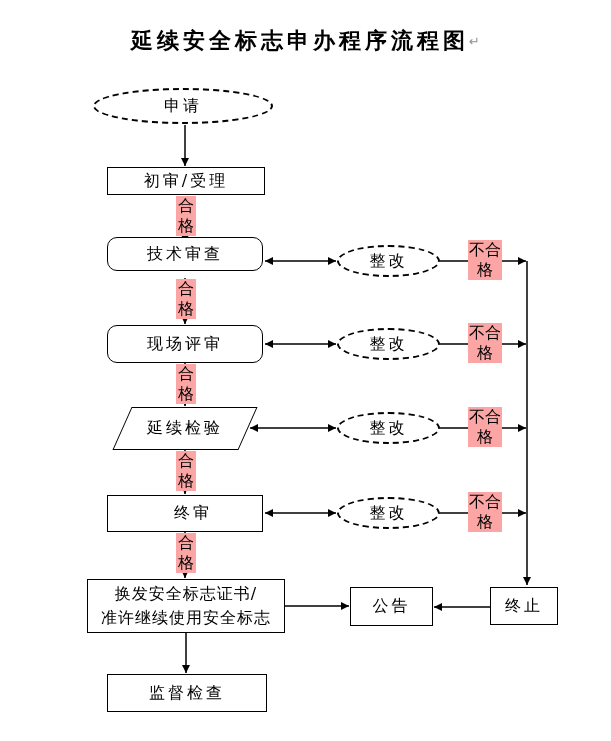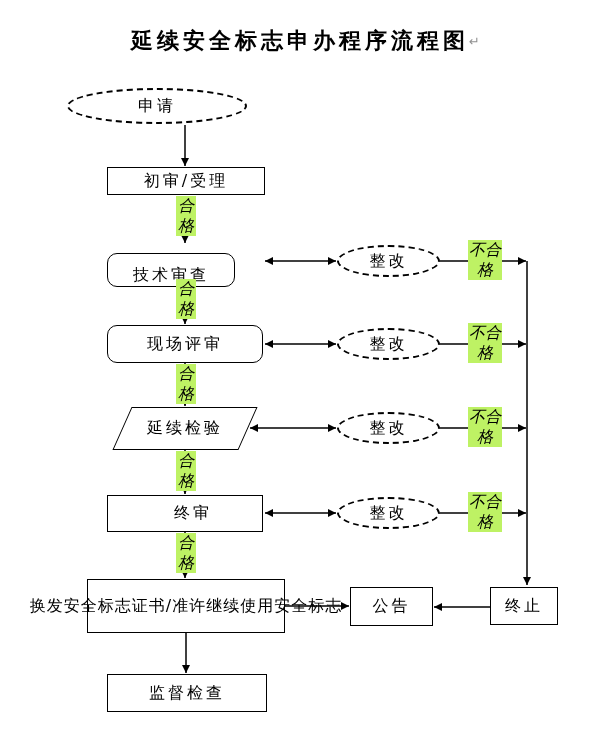--- a/index.html
+++ b/index.html
@@ -16,31 +16,31 @@
   svg.connectors{position:absolute;left:0;top:0;z-index:1;}
   .node{
     position:absolute;z-index:2;display:flex;align-items:center;justify-content:center;
     background:#ffffff;border:1px solid #000;font-size:16px;letter-spacing:3px;
     box-sizing:border-box;text-align:center;white-space:nowrap;
   }
   .ellipse{border-radius:50%;border:2px dashed #000;}
   .rounded{border-radius:10px;}
   .para{transform:skewX(-24deg);}
   .unskew{transform:skewX(24deg);display:inline-block;}
-  .twoline{flex-direction:row;white-space:nowrap;letter-spacing:1px;line-height:24px;}
+  .twoline{flex-direction:column;white-space:nowrap;letter-spacing:1px;line-height:24px;}
   .vlabel{
-    position:absolute;z-index:3;background:#bef264;font-size:16px;line-height:20px;
-    text-align:center;word-break:break-all;letter-spacing:0;font-style:italic;
+    position:absolute;z-index:3;background:#fca5a5;font-size:16px;line-height:20px;
+    text-align:center;word-break:break-all;letter-spacing:0;
   }
   .pass{width:20px;left:176px;}
   .fail{width:34px;left:468px;}
   
-  #n-apply{left:67px;top:88px;width:180px;height:36px;}
+  #n-apply{left:93px;top:88px;width:180px;height:36px;}
   #n-initial{left:107px;top:167px;width:158px;height:28px;}
-  #n-technical{left:107px;top:253px;width:128px;height:34px;align-items:flex-end;}
+  #n-technical{left:107px;top:237px;width:156px;height:34px;}
   #n-site{left:107px;top:325px;width:156px;height:38px;}
   #n-renewal{left:122px;top:407px;width:126px;height:43px;}
   #n-final{left:107px;top:495px;width:156px;height:37px;padding-left:16px;}
   #n-reissue{left:87px;top:579px;width:198px;height:54px;}
   #n-announcement{left:350px;top:587px;width:83px;height:39px;}
   #n-termination{left:490px;top:587px;width:68px;height:38px;}
   #n-supervision{left:107px;top:674px;width:160px;height:38px;}
   #n-rectify-0{left:337px;top:245px;width:103px;height:32px;}
   #n-rectify-1{left:337px;top:328px;width:103px;height:32px;}
   #n-rectify-2{left:337px;top:412px;width:103px;height:32px;}

